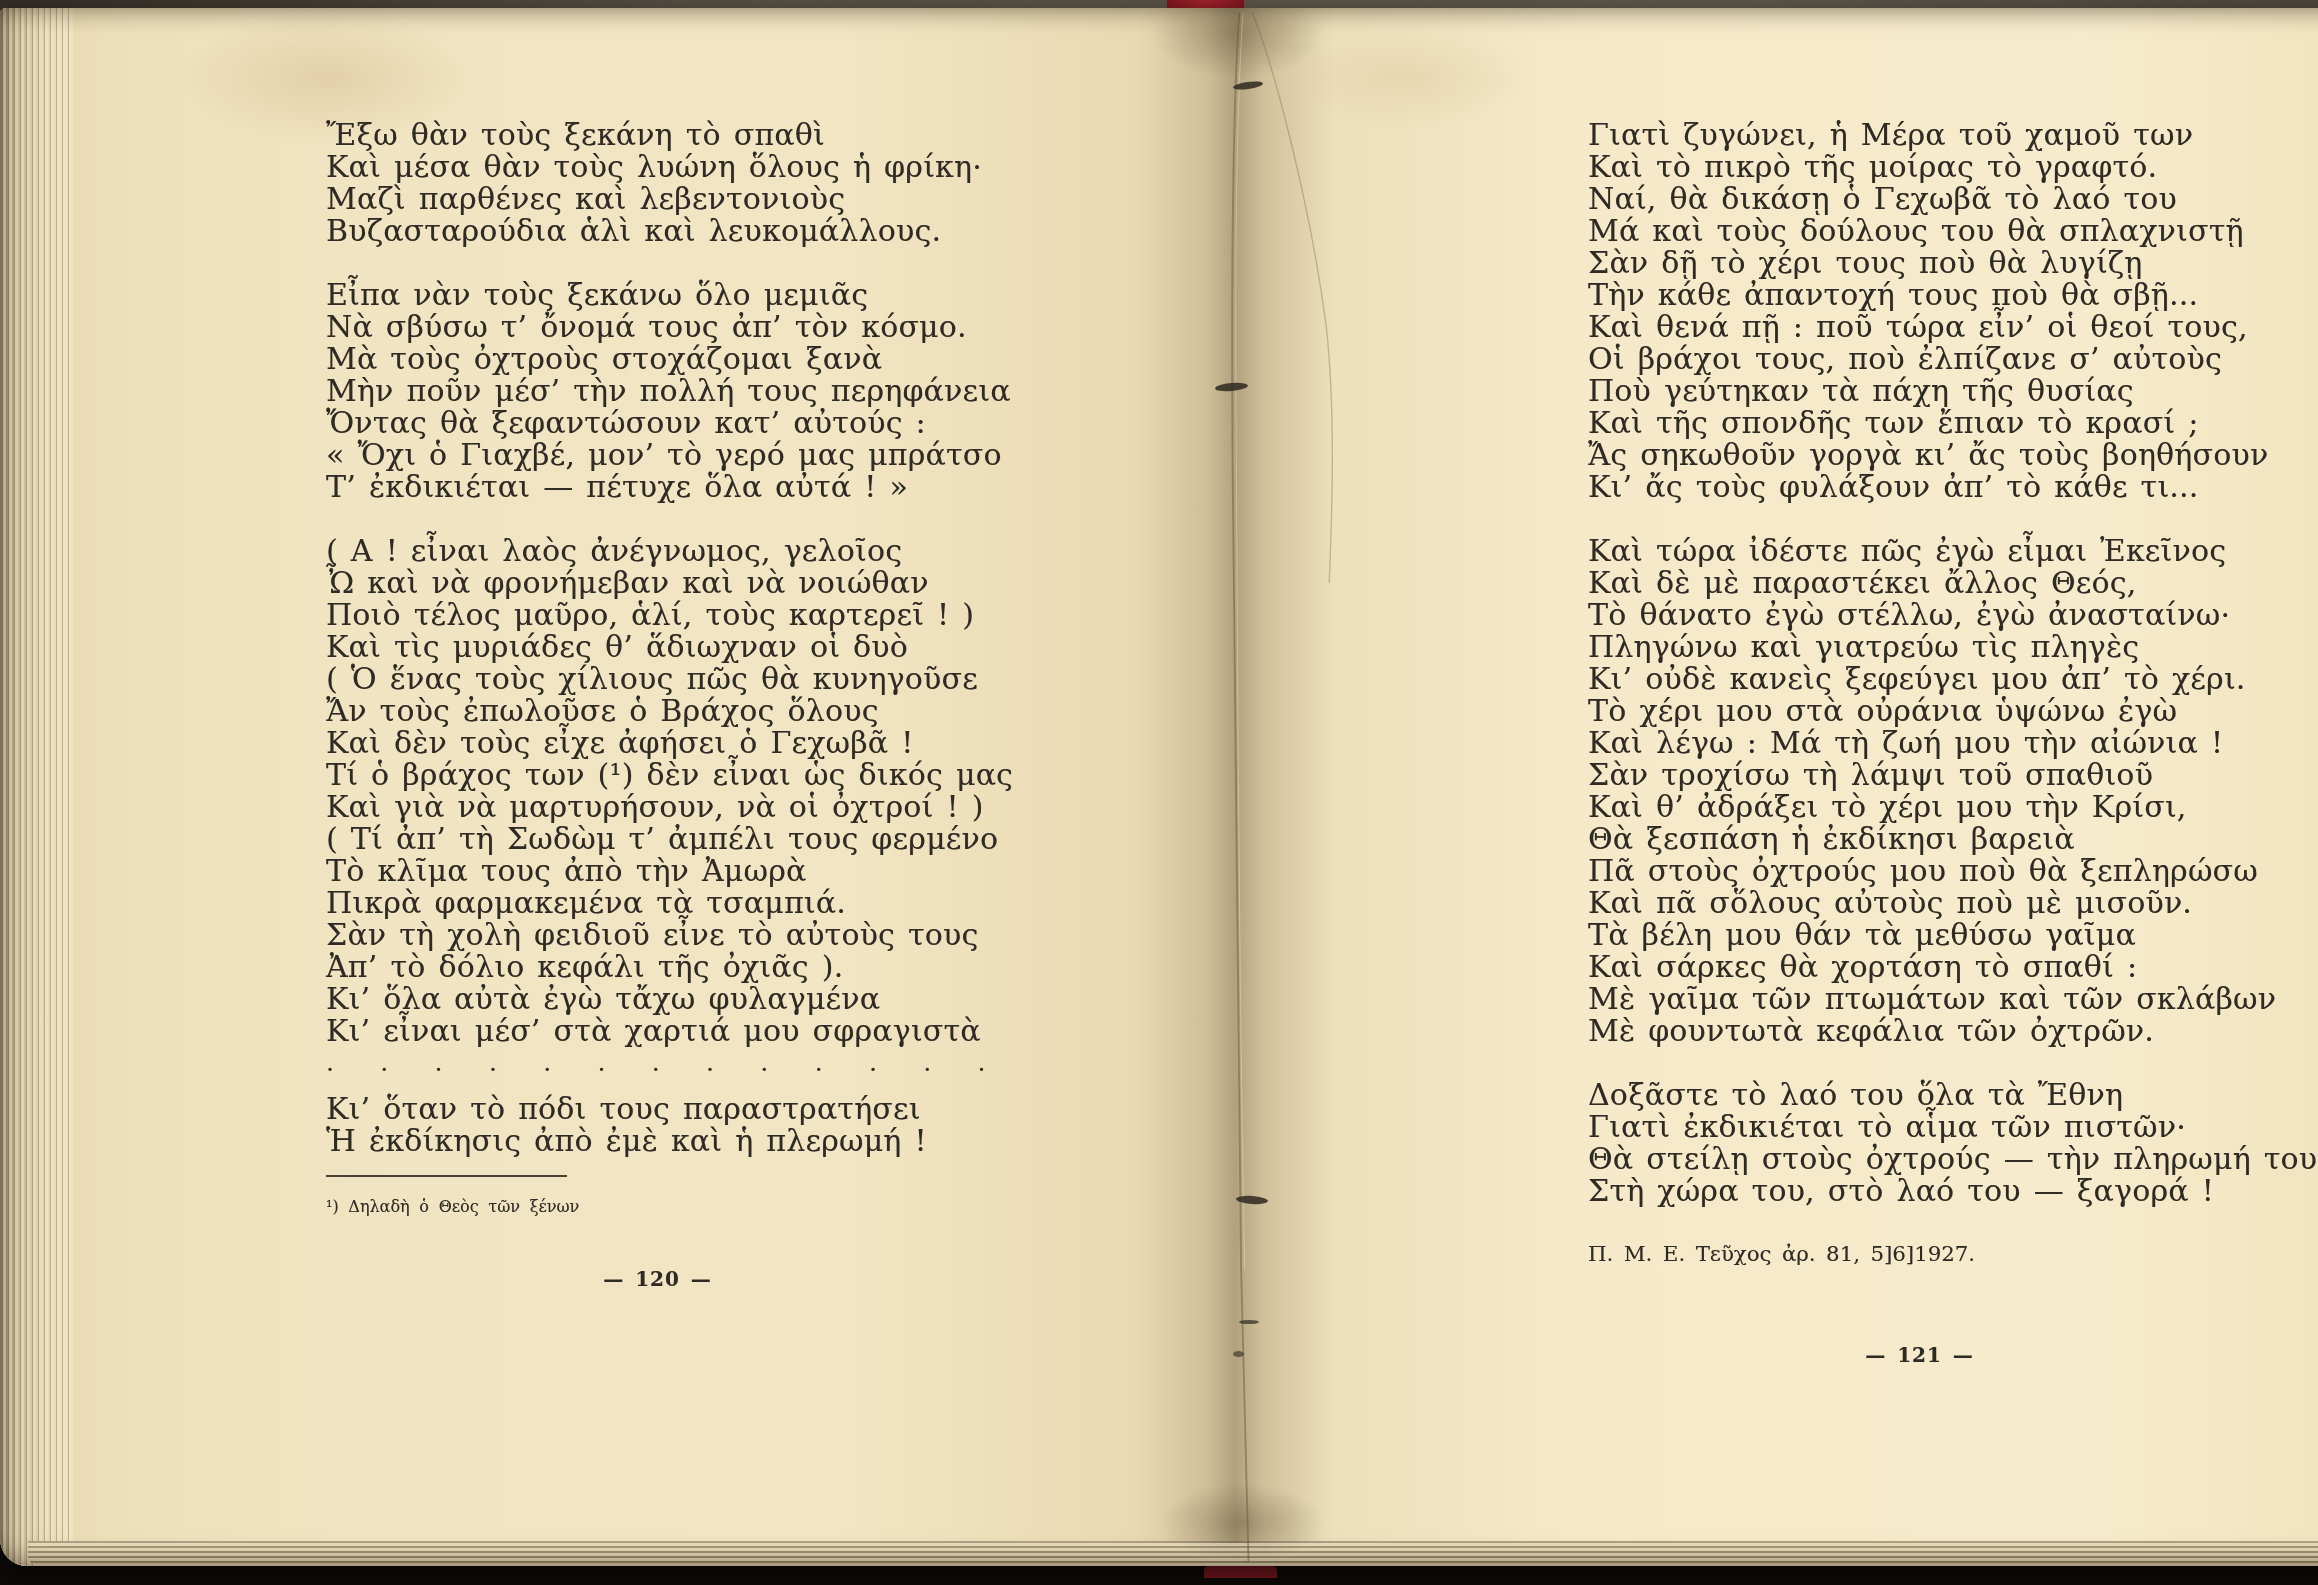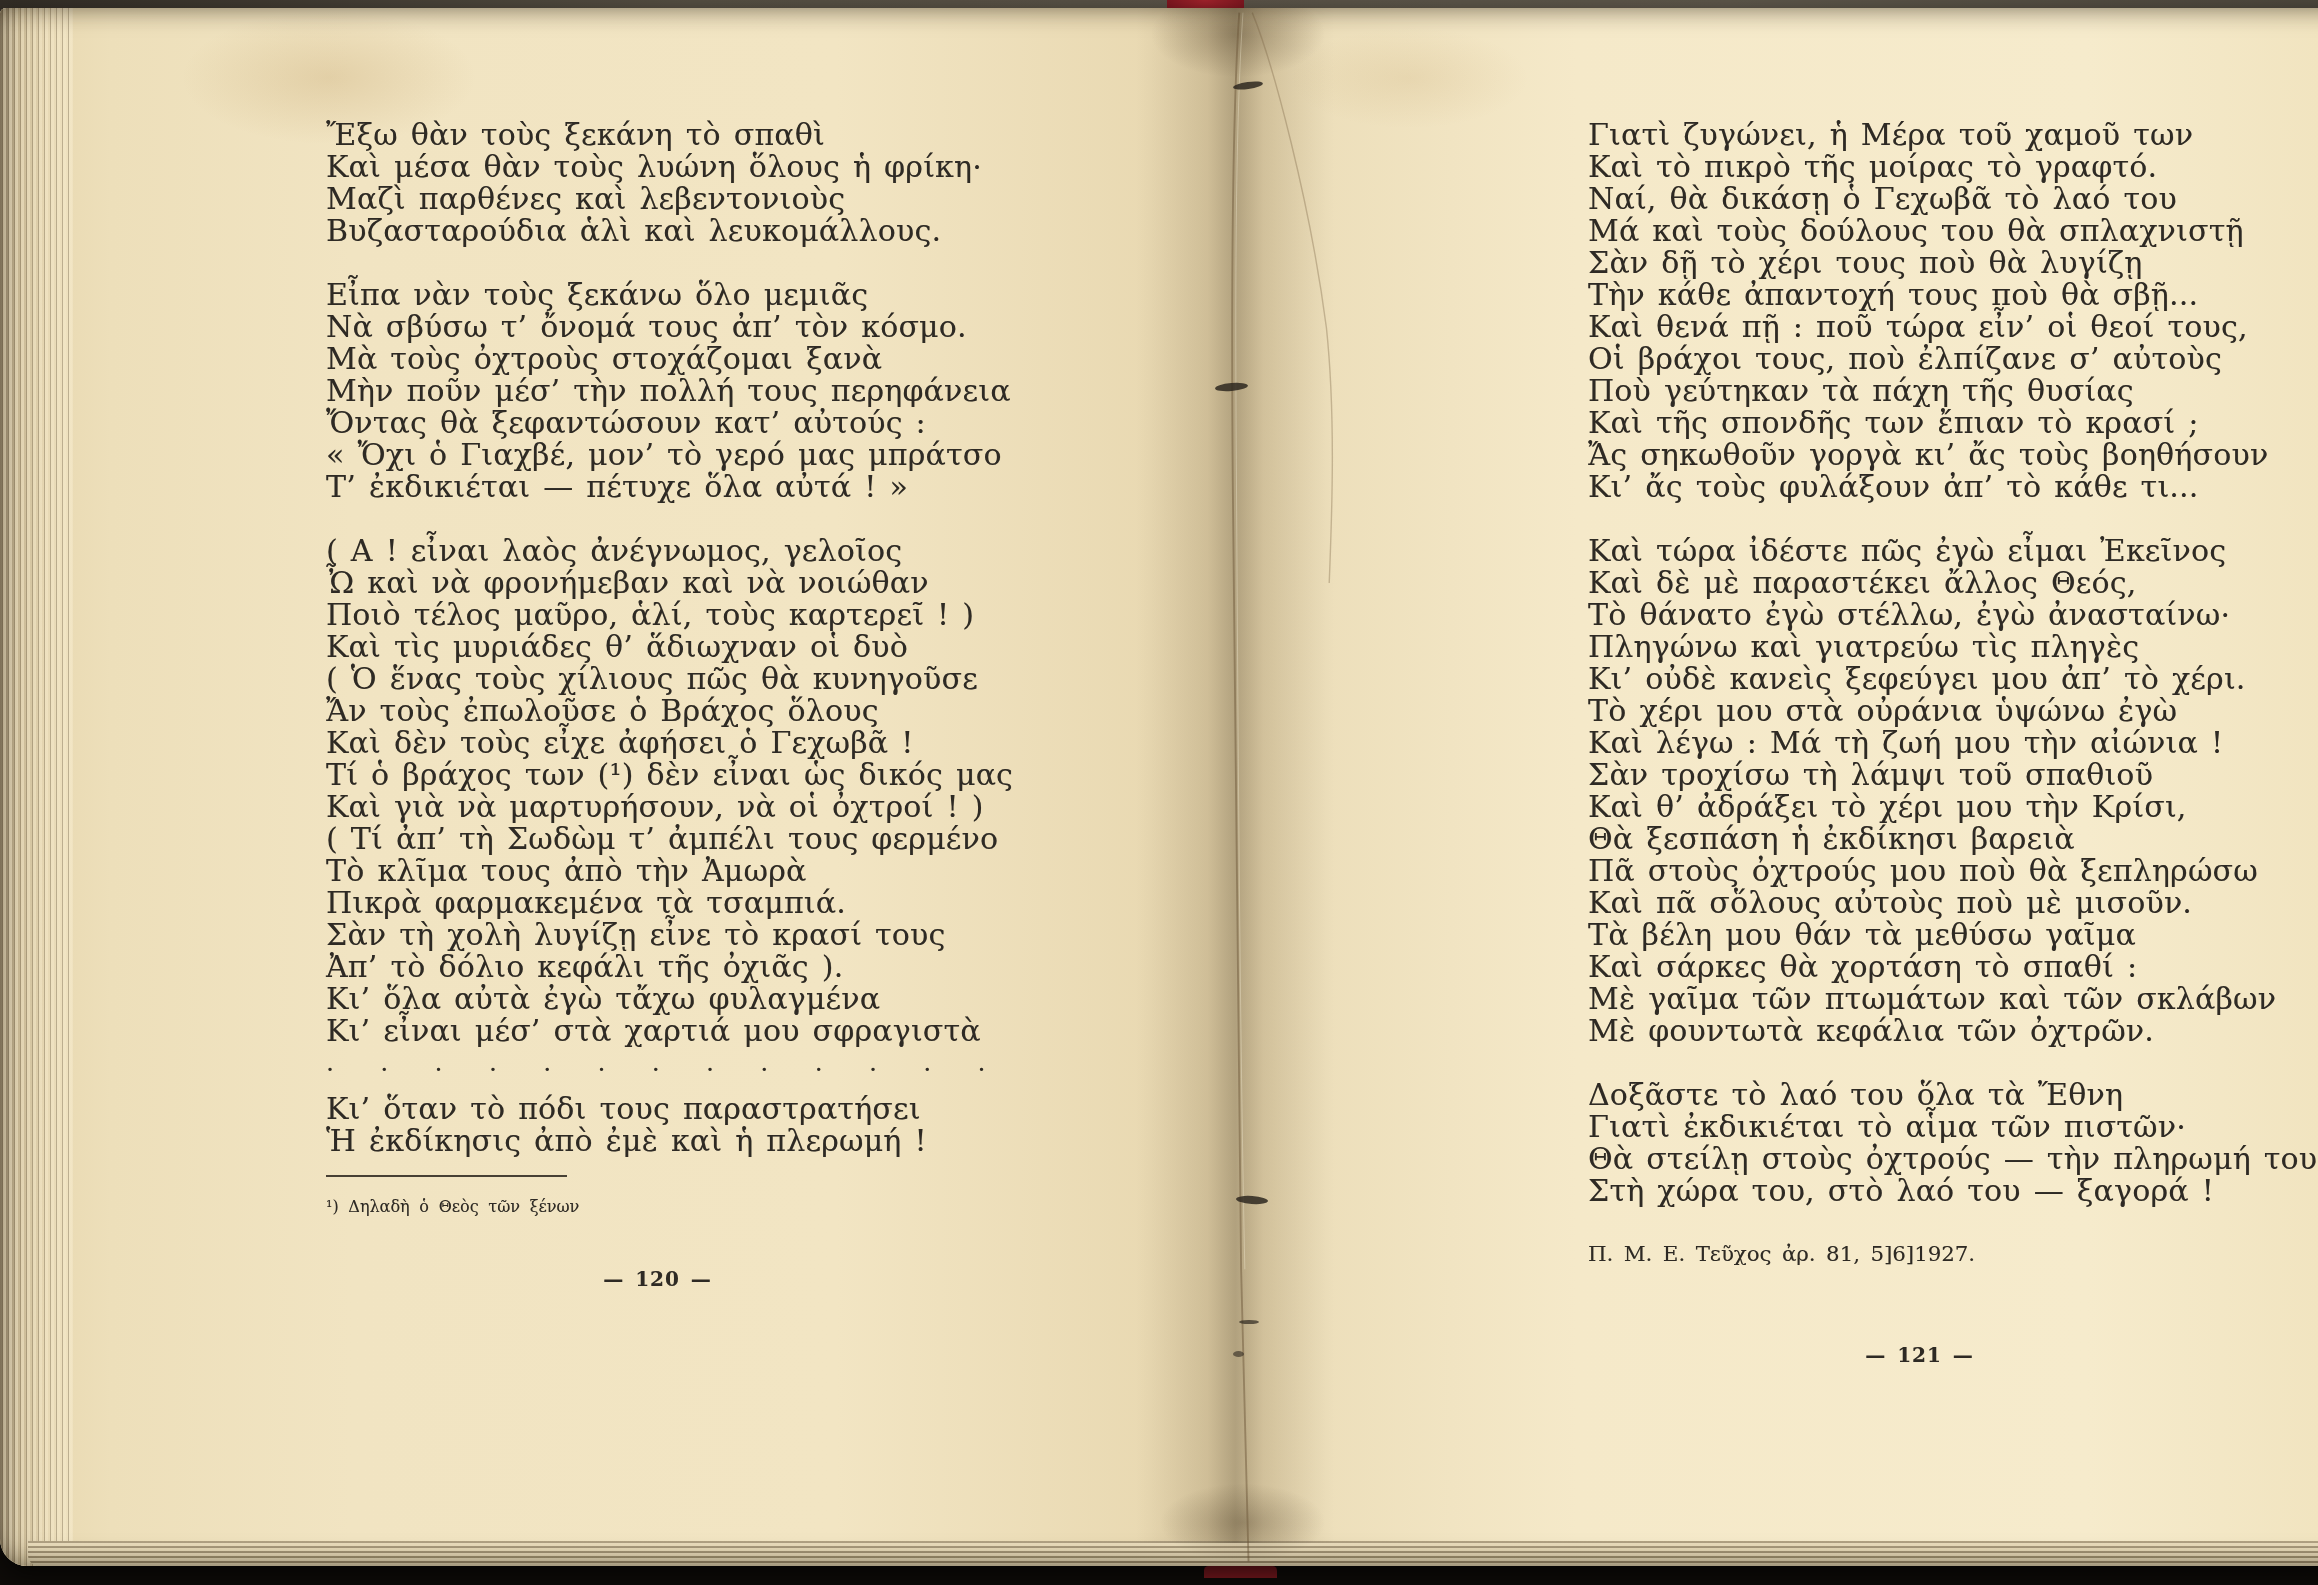--- a/index.html
+++ b/index.html
@@ -119,21 +119,21 @@
         <div class="line">Ποιὸ τέλος μαῦρο, ἁλί, τοὺς καρτερεῖ ! )</div>
         <div class="line">Καὶ τὶς μυριάδες θ’ ἅδιωχναν οἱ δυὸ</div>
         <div class="line">( Ὁ ἕνας τοὺς χίλιους πῶς θὰ κυνηγοῦσε</div>
         <div class="line">Ἄν τοὺς ἐπωλοῦσε ὁ Βράχος ὅλους</div>
         <div class="line">Καὶ δὲν τοὺς εἶχε ἀφήσει ὁ Γεχωβᾶ !</div>
         <div class="line">Τί ὁ βράχος των (¹) δὲν εἶναι ὡς δικός μας</div>
         <div class="line">Καὶ γιὰ νὰ μαρτυρήσουν, νὰ οἱ ὀχτροί ! )</div>
         <div class="line">( Τί ἀπ’ τὴ Σωδὼμ τ’ ἀμπέλι τους φερμένο</div>
         <div class="line">Τὸ κλῖμα τους ἀπὸ τὴν Ἀμωρὰ</div>
         <div class="line">Πικρὰ φαρμακεμένα τὰ τσαμπιά.</div>
-        <div class="line">Σὰν τὴ χολὴ λυγίζῃ εἶνε τὸ κρασί τους</div>
+        <div class="line">Σὰν τὴ χολὴ φειδιοῦ εἶνε τὸ αὐτοὺς τους</div>
         <div class="line">Ἀπ’ τὸ δόλιο κεφάλι τῆς ὀχιᾶς ).</div>
         <div class="line">Κι’ ὅλα αὐτὰ ἐγὼ τἄχω φυλαγμένα</div>
         <div class="line">Κι’ εἶναι μέσ’ στὰ χαρτιά μου σφραγιστὰ</div>
       </div>
       <div class="dotted">. . . . . . . . . . . . . . . . .</div>
       <div class="stanza after-dots">
         <div class="line">Κι’ ὅταν τὸ πόδι τους παραστρατήσει</div>
         <div class="line">Ἡ ἐκδίκησις ἀπὸ ἐμὲ καὶ ἡ πλερωμή !</div>
       </div>
       <div class="footnote-rule"></div>

